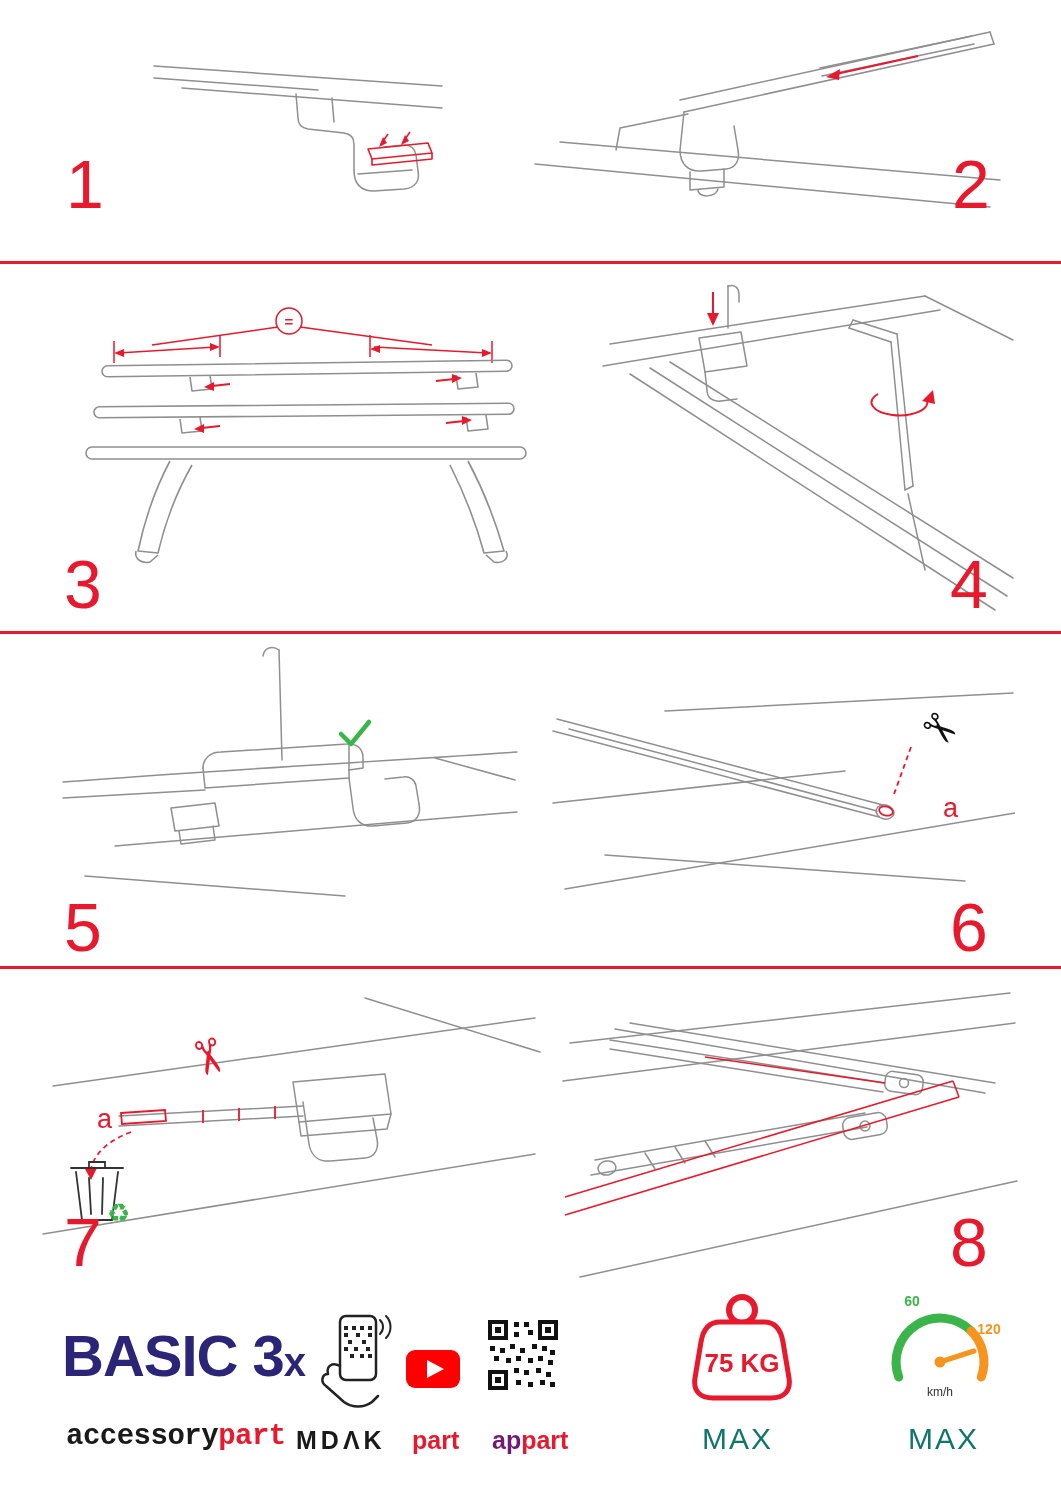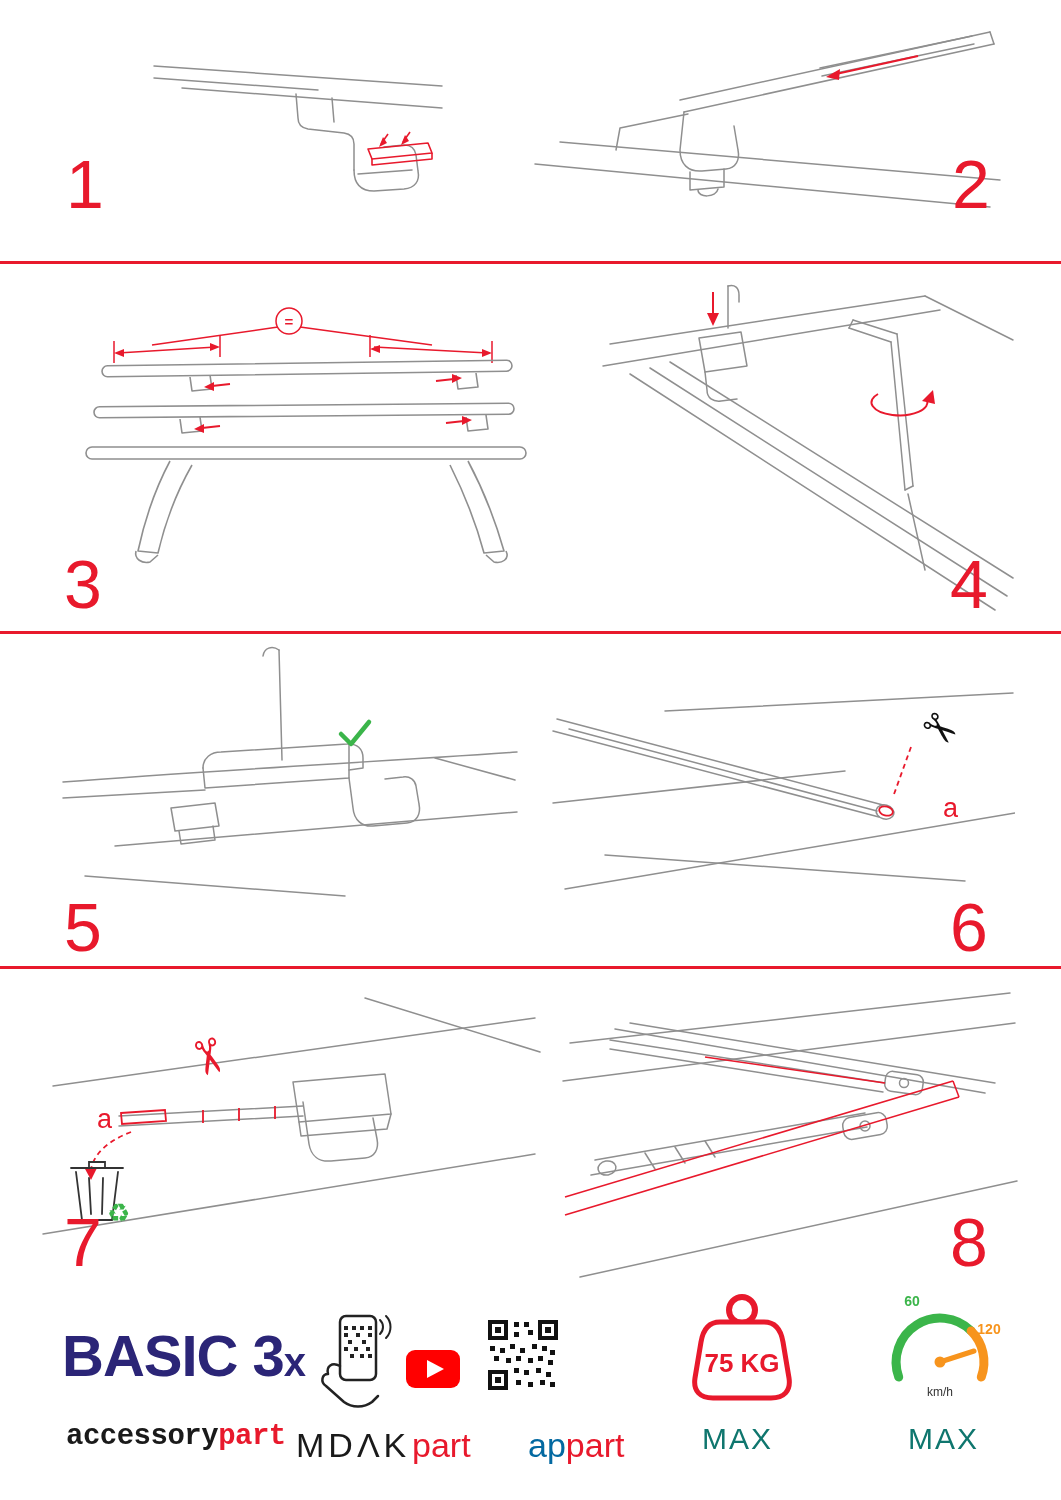--- a/index.html
+++ b/index.html
@@ -9,24 +9,24 @@
   .divider { position:absolute; left:0; width:1061px; height:3px; background:#e8192c; }
   .step-num { position:absolute; font-size:68px; line-height:1; color:#e8192c; font-weight:400; }
   .ill { position:absolute; }
   svg text { font-family:"Liberation Sans", sans-serif; }
   .brand { position:absolute; left:62px; top:1322px; color:#2b2577; font-weight:bold; letter-spacing:-1px; }
   .brand-basic { font-size:58px; }
   .brand-x { font-size:40px; }
   .brand-sub { position:absolute; left:66px; top:1420px; font-size:29px; font-weight:bold; letter-spacing:-0.5px;font-family:Liberation Mono, monospace; }
   .brand-sub .acc { color:#1a1a1a; }
   .brand-sub .part { color:#e8192c; }
-  .logo-label { position:absolute; font-size:34px; font-weight:400; color:#1a1a1a; }
+  .logo-label { position:absolute; font-size:25px; font-weight:700; color:#1a1a1a; }
   .logo-label.red { color:#e8192c; }
   .max-label { position:absolute; font-size:30px; font-weight:500; color:#0f766e; letter-spacing:2px; }
-  .apline .ap { color:#0369a1;margin-left:36px; }
+  .apline .ap { color:#701a75; }
   .apline .line { color:#e8192c; }
 </style>
 </head>
 <body>
 
 <div class="page">
 
   <svg class="ill" style="left:148px;top:52px" width="300" height="190" viewBox="0 0 300 190">
     <g fill="none" stroke="#8f8f8f" stroke-width="1.5" stroke-linecap="round" stroke-linejoin="round">
       <path d="M6 14 L294 34"></path>

